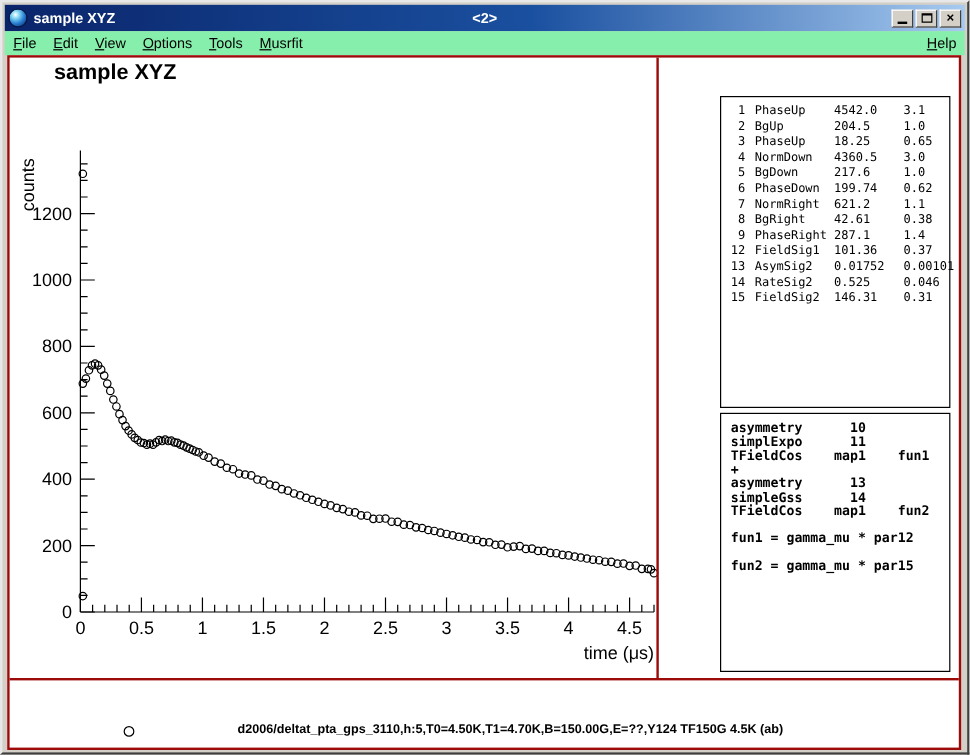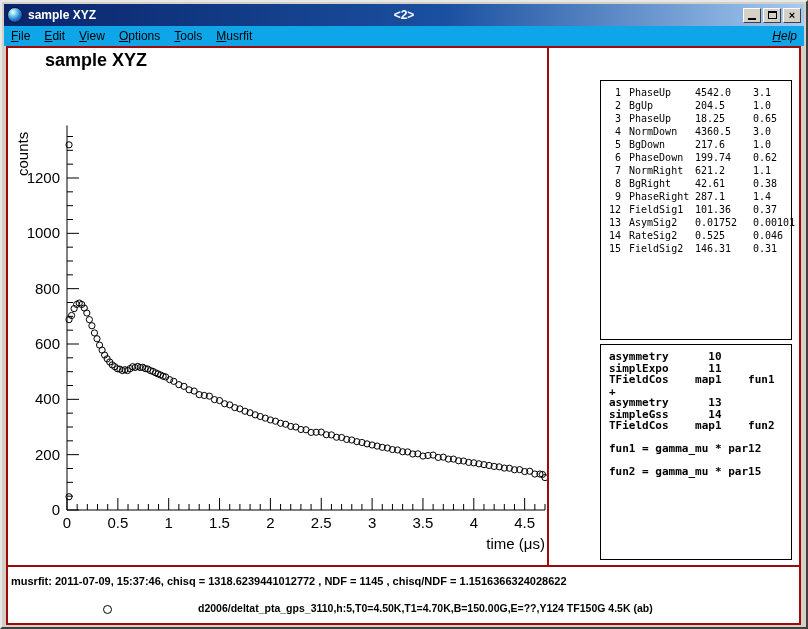--- a/index.html
+++ b/index.html
@@ -17,25 +17,25 @@
     border:1px solid #06173f;box-sizing:border-box;}
   .tb-title{color:#fff;font-weight:bold;font-size:12px;margin-left:5px;white-space:nowrap;z-index:1;}
   .tb-center{position:absolute;left:0;width:100%;text-align:center;color:#fff;font-weight:bold;font-size:12px;}
   .tb-buttons{margin-left:auto;display:flex;gap:2px;z-index:1;}
   .tb-btn{width:18px;height:15px;background:#d4d0c8;border:1px solid;border-color:#fff #404040 #404040 #fff;
     box-sizing:border-box;display:flex;align-items:center;justify-content:center;cursor:default;}
   .glyph-min{width:8px;height:2px;background:#000;margin-top:8px;}
   .glyph-max{width:9px;height:8px;border:1px solid #000;border-top-width:2px;box-sizing:border-box;}
   .glyph-close{font-size:11px;font-weight:bold;line-height:1;color:#000;}
   
-  .menubar{position:absolute;left:2px;top:24px;width:800px;height:20px;background:#0ea5e9;
+  .menubar{position:absolute;left:2px;top:24px;width:800px;height:20px;background:#86efac;
     display:flex;align-items:center;font-size:12px;color:#000;}
   .menu-left{display:flex;align-items:center;}
   .menu-item{padding:2px 7px;white-space:nowrap;}
-  .menu-right{margin-left:auto;display:flex;font-style:italic;}
+  .menu-right{margin-left:auto;display:flex;}
   .mn{text-decoration:underline;}
   
   .canvas{position:absolute;left:4px;top:44px;width:795px;height:579px;box-sizing:border-box;
     background:#fff;border:2px solid #9c0a0a;}
   .canvas-title{position:absolute;left:37px;top:2px;font-size:18px;font-weight:bold;color:#000;white-space:nowrap;}
   .plot-svg{position:absolute;left:0;top:0;overflow:visible;}
   .plot-svg text{font-family:"Liberation Sans",sans-serif;fill:#000;}
   .vdiv{position:absolute;left:539px;top:0;width:2px;height:517px;background:#9c0a0a;}
   .hdiv{position:absolute;left:0;top:517px;width:791px;height:2px;background:#9c0a0a;}
   
@@ -338,21 +338,20 @@
 +
 asymmetry      13
 simpleGss      14
 TFieldCos    map1    fun2
 
 fun1 = gamma_mu * par12
 
 fun2 = gamma_mu * par15</pre>
     </div>
 
-    <div class="status-line">musrfit: 2011-07-09, 15:37:46, chisq = 1318.6239441012772 , NDF = 1145 , chisq/NDF = 1.1516366324028622</div>
 
     <div class="legend-row">
       <div class="legend-marker"></div>
       <div class="legend-text">d2006/deltat_pta_gps_3110,h:5,T0=4.50K,T1=4.70K,B=150.00G,E=??,Y124 TF150G 4.5K (ab)</div>
     </div>
   </div>
 
 </div>
 
 </body></html>

